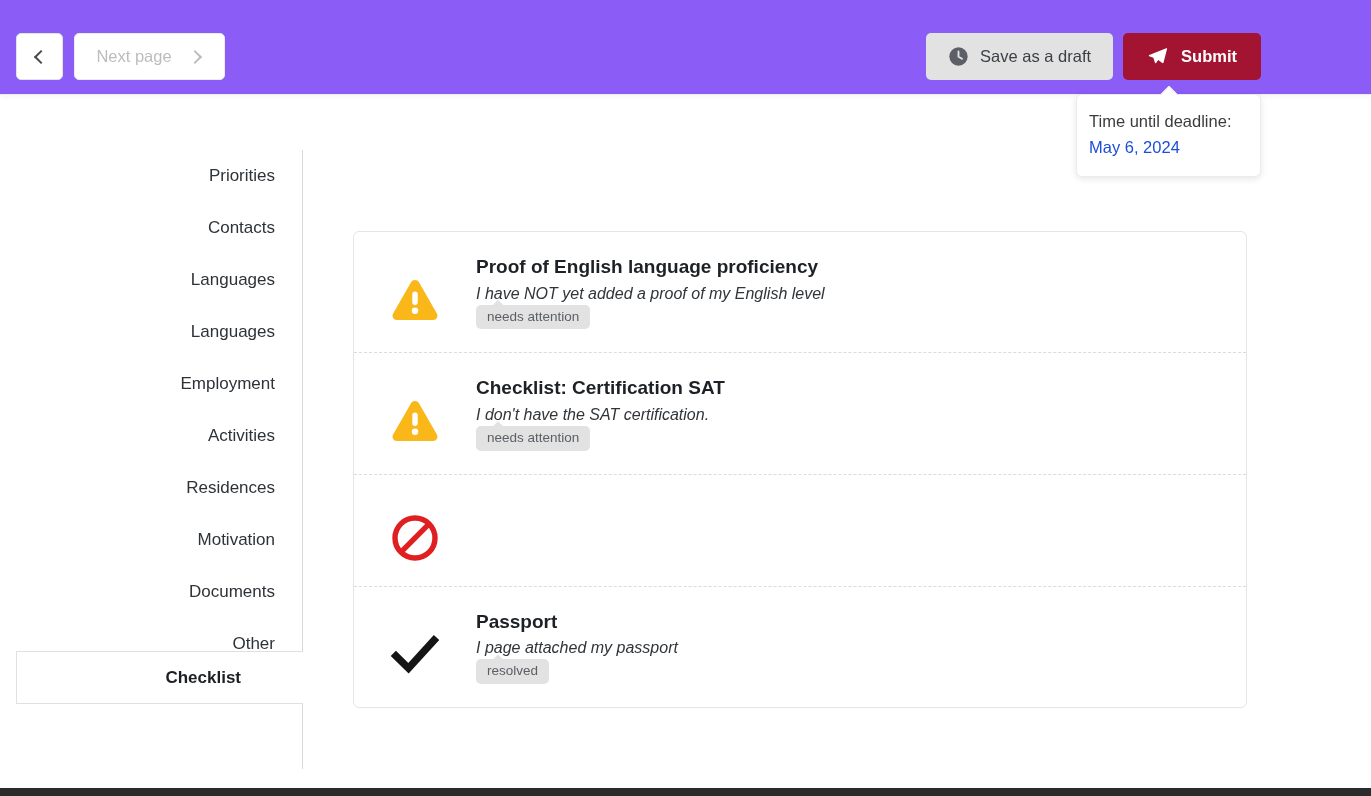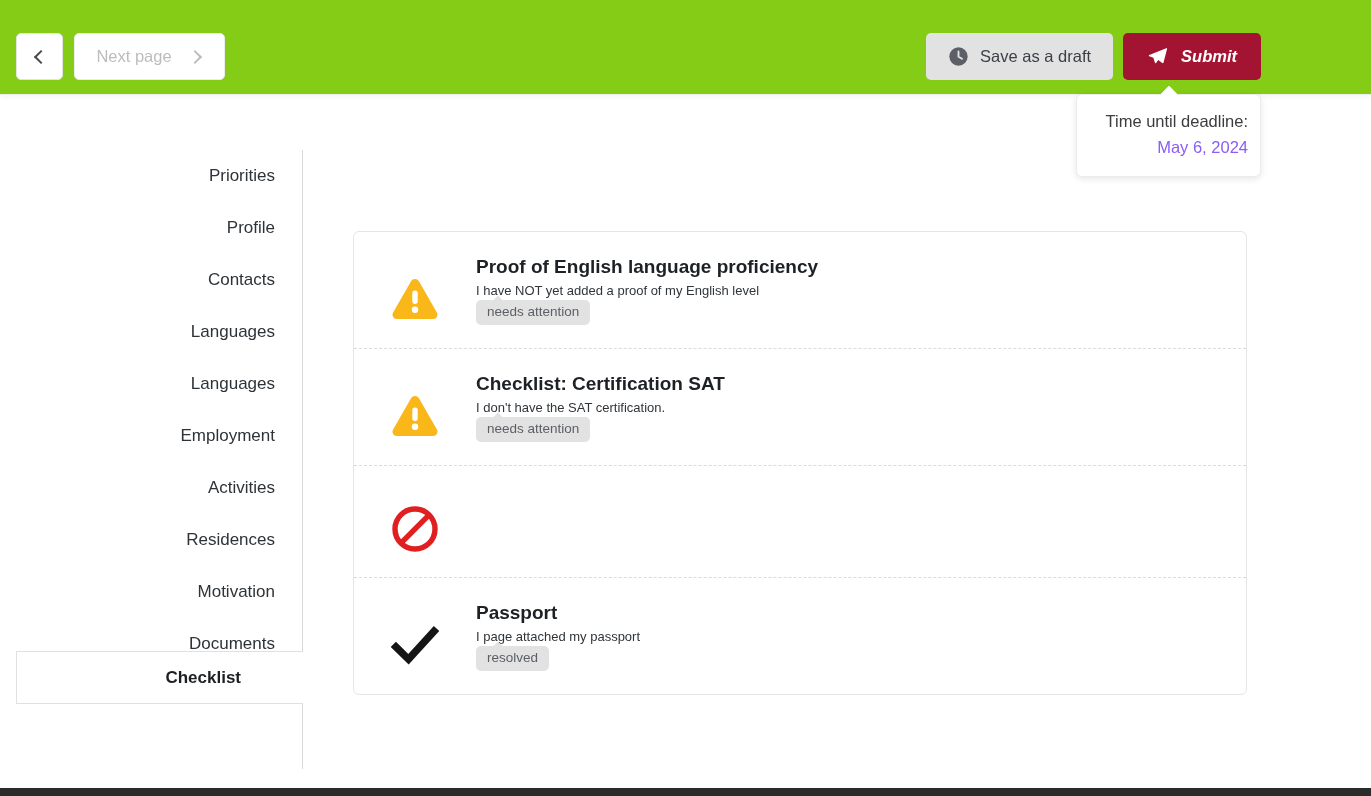--- a/index.html
+++ b/index.html
@@ -19,21 +19,21 @@
     height: 796px;
     background: #ffffff;
   }
 
   
   .header {
     position: absolute;
     left: 0; top: 0;
     width: 1371px;
     height: 95px;
-    background: #84cc16;
+    background: #8b5cf6;
     border-bottom: 1px solid #eeeeee;
     box-shadow: 0 2px 5px rgba(0,0,0,0.045);
     z-index: 20;
   }
 
   .header-left {
     position: absolute;
     left: 16px; top: 33px;
     display: flex;
     align-items: center;
@@ -108,34 +108,33 @@
     border-radius: 5px;
     background: #a31432;
     color: #ffffff;
     font-size: 16.5px;
     font-weight: bold;
     font-family: "Liberation Sans", sans-serif;
     display: flex;
     align-items: center;
     gap: 13px;
     cursor: pointer;
-    font-style: italic;
   }
 
   
   .tooltip {
     position: absolute;
     left: 1076px; top: 94px;
     width: 185px;
     padding: 14px 12px 16px;
     background: #ffffff;
     border: 1px solid #ececec;
     border-radius: 6px;
     box-shadow: 0 2px 7px rgba(0,0,0,0.10);
-    text-align: right;
+    text-align: left;
     z-index: 30;
   }
   .tooltip-arrow {
     position: absolute;
     left: 50%;
     top: -9px;
     margin-left: -9px;
     width: 17px;
     height: 9px;
     overflow: hidden;
@@ -143,21 +142,21 @@
   .tooltip-arrow::after {
     content: "";
     position: absolute;
     left: 1.5px; top: 3px;
     width: 14px; height: 14px;
     background: #ffffff;
     border: 1px solid #ececec;
     transform: rotate(45deg);
   }
   .tooltip-line1 { font-size: 16.5px; color: #3c3c3c; line-height: 1.55; }
-  .tooltip-line2 { font-size: 16.5px; color: #8b5cf6; line-height: 1.55; }
+  .tooltip-line2 { font-size: 16.5px; color: #1d4ed8; line-height: 1.55; }
 
   
   .sidebar {
     position: absolute;
     left: 0; top: 96px;
     width: 303px;
     height: 692px;
   }
 
   .nav-divider {
@@ -208,21 +207,21 @@
     left: 353px; top: 231px;
     width: 894px;
     background: #ffffff;
     border: 1px solid #e6e6e6;
     border-radius: 6px;
     overflow: hidden;
   }
 
   .row {
     display: flex;
-    align-items: flex-end;
+    align-items: center;
     padding: 22px 0 23px 0;
     position: relative;
   }
   .row + .row { border-top: 1px dashed #dcdcdc; }
 
   .row-icon {
     width: 122px;
     min-width: 122px;
     display: flex;
     align-items: center;
@@ -234,23 +233,24 @@
 
   .row-title {
     font-size: 19px;
     font-weight: bold;
     color: #1d2125;
     line-height: 1.35;
     margin-bottom: 2px;
   }
 
   .row-desc {
-    font-size: 13px;
+    font-size: 16px;
     color: #30353a;
     line-height: 1.45;
+    font-style: italic;
   }
 
   .badge-wrap { position: relative; display: inline-block; }
 
   .badge {
     display: inline-block;
     background: #e2e2e2;
     color: #5c6066;
     font-size: 13.5px;
     border-radius: 5px;
@@ -324,23 +324,20 @@
   </div>
 
   <div class="sidebar">
     <div class="nav-divider"></div>
 
     <ul class="nav-list">
       <li class="nav-item">
           <span>Priorities</span>
         </li>
       <li class="nav-item">
-          <span>Profile</span>
-        </li>
-      <li class="nav-item">
           <span>Contacts</span>
         </li>
       <li class="nav-item">
           <span>Languages</span>
         </li>
       <li class="nav-item">
           <span>Languages</span>
         </li>
       <li class="nav-item">
           <span>Employment</span>

